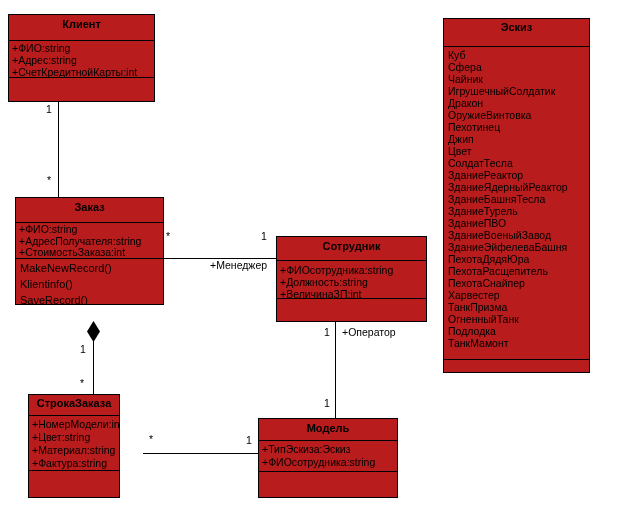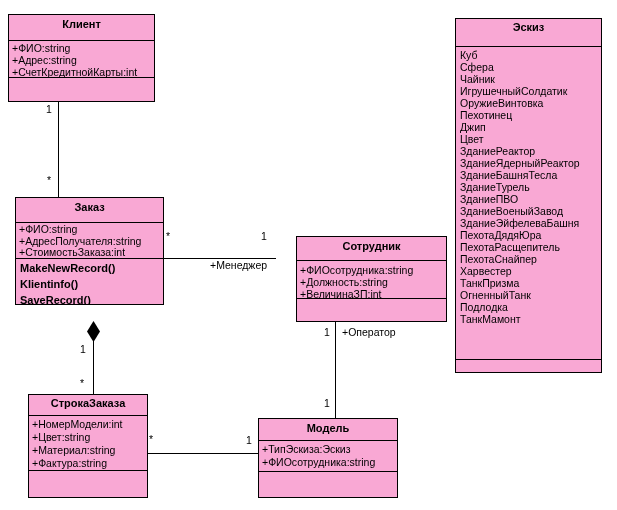--- a/index.html
+++ b/index.html
@@ -3,34 +3,34 @@
 <meta charset="utf-8">
 <style>
   * { margin:0; padding:0; box-sizing:border-box; }
   html,body { background:#ffffff; }
   .canvas {
     position:relative; width:617px; height:510px; background:#ffffff;
     font-family:"Liberation Sans","DejaVu Sans",sans-serif; color:#000;
     overflow:hidden;
   }
   .uml-class {
-    position:absolute; border:1px solid #000; background:#f9a8d4;
+    position:absolute; border:1px solid #000; background:#b91c1c;
     display:flex; flex-direction:column;
   }
   .uml-title {
     text-align:center; font-weight:bold; font-size:11px; line-height:13px;
     padding-top:3px; flex:0 0 auto; white-space:nowrap; overflow:hidden;
   }
   .uml-stereo { font-size:10px; line-height:12px; font-weight:bold; }
   .compartment {
     border-top:1px solid #000; font-size:10.5px; padding:1px 0 0 3px;
     flex:0 0 auto; overflow:hidden;
   }
   .compartment .member { white-space:nowrap; }
-  .fill { flex:1 1 auto;font-weight:bold; }
+  .fill { flex:1 1 auto; }
   .edge { position:absolute; background:#000; }
   .lbl { position:absolute; font-size:10.5px; line-height:11px; white-space:nowrap; }
   .diamond-svg { position:absolute; }
 </style>
 </head>
 <body>
 
 <div class="canvas">
 
   <div class="edge" style="left:58px; top:102px; width:1px; height:95px;"></div>
@@ -77,63 +77,65 @@
         <div class="member">+СтоимостьЗаказа:int</div>
       </div>
     <div class="compartment fill" style="line-height:16px; font-size:11px; padding-left:4px;">
         <div class="member">MakeNewRecord()</div>
         <div class="member">Klientinfo()</div>
         <div class="member">SaveRecord()</div>
         <div class="member">SaveZakaz()</div>
       </div>
   </div>
 
-  <div class="uml-class" style="left:276px; top:236px; width:151px; height:86px;margin-left:20px;">
+  <div class="uml-class" style="left:276px; top:236px; width:151px; height:86px;">
     <div class="uml-title" style="height:23px;">Сотрудник</div>
     <div class="compartment" style="height:38px; line-height:12px; padding-top:3px;">
         <div class="member">+ФИОсотрудника:string</div>
         <div class="member">+Должность:string</div>
         <div class="member">+ВеличинаЗП:int</div>
       </div>
     <div class="compartment fill"></div>
   </div>
 
-  <div class="uml-class" style="left:28px; top:394px; width:120px; height:104px;">
+  <div class="uml-class" style="left:28px; top:394px; width:92px; height:104px;">
     <div class="uml-title" style="height:20px; padding-top:2px;">СтрокаЗаказа</div>
     <div class="compartment" style="height:55px; line-height:13px; padding-top:2px;">
         <div class="member">+НомерМодели:int</div>
         <div class="member">+Цвет:string</div>
         <div class="member">+Материал:string</div>
         <div class="member">+Фактура:string</div>
       </div>
     <div class="compartment fill"></div>
   </div>
 
   <div class="uml-class" style="left:258px; top:418px; width:140px; height:80px;">
     <div class="uml-title" style="height:21px;">Модель</div>
     <div class="compartment" style="height:31px; line-height:13px; padding-top:2px;">
         <div class="member">+ТипЭскиза:Эскиз</div>
         <div class="member">+ФИОсотрудника:string</div>
       </div>
     <div class="compartment fill"></div>
   </div>
 
-  <div class="uml-class" style="left:443px; top:18px; width:147px; height:355px;margin-left:12px;">
+  <div class="uml-class" style="left:443px; top:18px; width:147px; height:355px;">
     <div class="uml-title" style="height:27px; padding-top:2px;">
       <div>Эскиз</div>
     </div>
     <div class="compartment" style="height:313px; line-height:12px; padding-top:2px; padding-left:4px;">
         <div class="member">Куб</div>
         <div class="member">Сфера</div>
         <div class="member">Чайник</div>
         <div class="member">ИгрушечныйСолдатик</div>
+        <div class="member">Дракон</div>
         <div class="member">ОружиеВинтовка</div>
         <div class="member">Пехотинец</div>
         <div class="member">Джип</div>
         <div class="member">Цвет</div>
+        <div class="member">СолдатТесла</div>
         <div class="member">ЗданиеРеактор</div>
         <div class="member">ЗданиеЯдерныйРеактор</div>
         <div class="member">ЗданиеБашняТесла</div>
         <div class="member">ЗданиеТурель</div>
         <div class="member">ЗданиеПВО</div>
         <div class="member">ЗданиеВоеныйЗавод</div>
         <div class="member">ЗданиеЭйфелеваБашня</div>
         <div class="member">ПехотаДядяЮра</div>
         <div class="member">ПехотаРасщепитель</div>
         <div class="member">ПехотаСнайпер</div>

